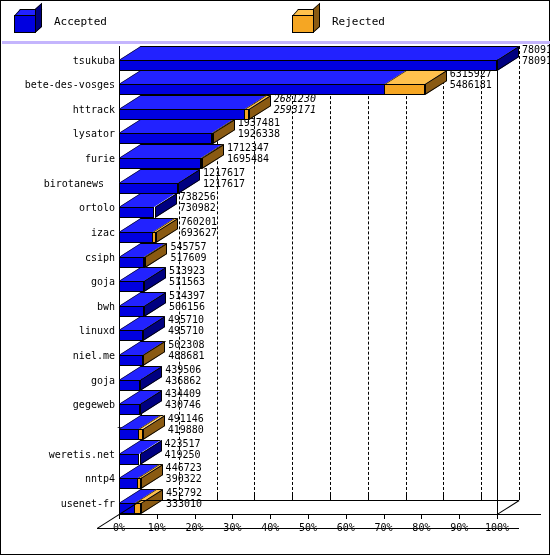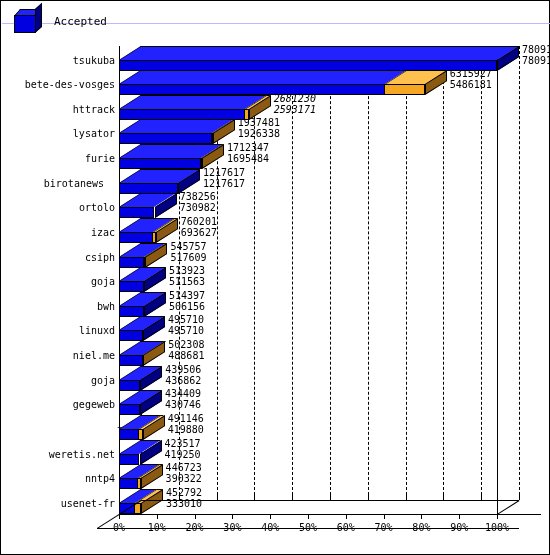--- a/index.html
+++ b/index.html
@@ -5,21 +5,21 @@
   html,body{margin:0;padding:0;}
   body{
     width:550px;height:555px;
     background:#ffffff;
     font-family:"DejaVu Sans Mono","Liberation Mono",monospace;
     overflow:hidden;
   }
   #root{position:relative;width:550px;height:555px;box-sizing:border-box;border:1px solid #000;background:#fff;}
 
   
-  #legend{position:absolute;left:1px;top:1px;width:548px;height:22px;border-bottom:1px solid #c4b5fd;box-sizing:border-box;}
+  #legend{position:absolute;left:1px;top:1px;width:548px;height:42px;border-bottom:3px solid #c4b5fd;box-sizing:border-box;}
   .legend-entry{position:absolute;top:0;height:38px;display:flex;align-items:center;}
   .legend-entry.accepted{left:12px;}
   .legend-entry.rejected{left:290px;}
   .cube{position:relative;width:28px;height:24px;margin-right:12px;}
   .cube .front{position:absolute;left:0;top:6px;width:22px;height:18px;border:1px solid #000;box-sizing:border-box;}
   .cube .top{position:absolute;left:0;top:0;width:22px;height:7px;}
   .cube .side{position:absolute;left:21px;top:0px;width:7px;height:24px;}
   .legend-label{font-size:11px;color:#000;letter-spacing:0px;white-space:nowrap;}
 
   
@@ -61,20 +61,28 @@
 <div id="root">
 
   <div id="legend">
     <div class="legend-entry accepted">
       <span class="cube">
         <span class="top" style="background: rgb(34, 34, 255); border-left: 1px solid rgb(0, 0, 0); border-top: 1px solid rgb(0, 0, 0); box-sizing: border-box; transform: skewX(-42deg); transform-origin: 0px 100%;"></span>
         <span class="side" style="background: rgb(0, 0, 128); border: 1px solid rgb(0, 0, 0); box-sizing: border-box; transform: skewY(-42deg); transform-origin: 0px 0px;"></span>
         <span class="front" style="background: rgb(0, 0, 224);"></span>
       </span>
       <span class="legend-label">Accepted</span>
+    </div>
+    <div class="legend-entry rejected">
+      <span class="cube">
+        <span class="top" style="background: rgb(255, 193, 77); border-left: 1px solid rgb(0, 0, 0); border-top: 1px solid rgb(0, 0, 0); box-sizing: border-box; transform: skewX(-42deg); transform-origin: 0px 100%;"></span>
+        <span class="side" style="background: rgb(138, 90, 18); border: 1px solid rgb(0, 0, 0); box-sizing: border-box; transform: skewY(-42deg); transform-origin: 0px 0px;"></span>
+        <span class="front" style="background: rgb(245, 166, 35);"></span>
+      </span>
+      <span class="legend-label">Rejected</span>
     </div>
   </div>
 
   <div id="plot">
     <div id="plotinner">
       <div id="yaxis-line"></div>
       <div id="right-line"></div>
       <div id="xaxis-line"></div>
       <div id="gridlines">
           <div class="gridline solid" style="left: 139px; top: 6px; height: 454px; border-left-style: solid;"></div>

